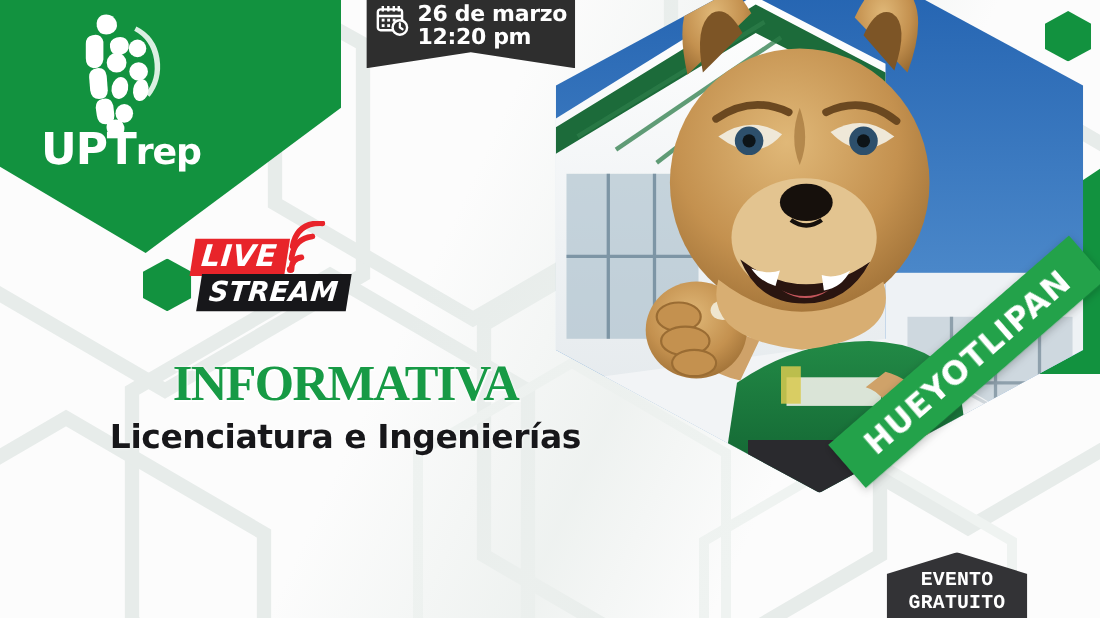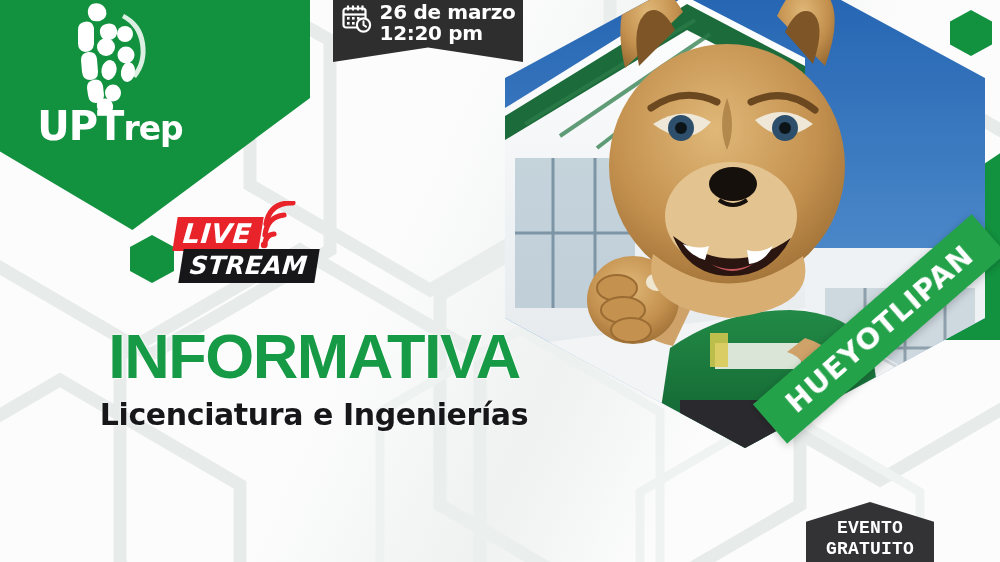--- a/index.html
+++ b/index.html
@@ -26,21 +26,21 @@
   .green-panel{
     position:absolute; left:-60px; top:-70px;
     width:370px; height:300px;
     background:#12923f;
     clip-path:polygon(0% 0%, 100% 0%, 100% 56%, 52% 100%, 0% 62%);
     filter:drop-shadow(2px 3px 4px rgba(0,0,0,.10));
   }
 
   
   .logo-wrap{
-    position:absolute; left:30px; top:0;
+    position:absolute; left:30px; top:10px;
     width:160px; height:165px;
     display:flex; flex-direction:column; align-items:center; justify-content:flex-start;
   }
   .logo-mark{ width:96px; height:110px; }
   .logo-word{
     font-size:40px; font-weight:700; color:#ffffff;
     letter-spacing:-1px; line-height:1; margin-top:-4px;
     font-family:"DejaVu Sans", sans-serif;
   }
   .logo-word .lc{ font-size:33px; text-transform:lowercase; }
@@ -91,24 +91,24 @@
 
   
   .headline{ position:absolute; left:44px; top:330px; width:540px; }
   .h-sesion{
     font-size:69px; font-weight:700; color:#12432a;
     letter-spacing:-1px; line-height:.96; text-align:center;
     text-shadow:0 0 3px rgba(255,255,255,.95), 1px 1px 0 rgba(255,255,255,.8);
     font-family:"DejaVu Sans", sans-serif;
   }
   .h-informativa{
-    font-size:63px; font-weight:700; color:#179a45;
+    font-size:46px; font-weight:700; color:#179a45;
     letter-spacing:-1.5px; line-height:.98; text-align:center; margin-top:-4px;
     text-shadow:0 0 3px rgba(255,255,255,.95), 1px 1px 0 rgba(255,255,255,.8);
-    font-family:Liberation Sans, sans-serif;
+    font-family:Liberation Serif, serif;
   }
   .h-sub{
     font-size:30px; font-weight:700; color:#17171a;
     letter-spacing:-.4px; text-align:center; margin-top:9px;
     text-shadow:0 0 3px rgba(255,255,255,.9);
     font-family:"DejaVu Sans", sans-serif;
   }
 
   
   .photo-hex{

